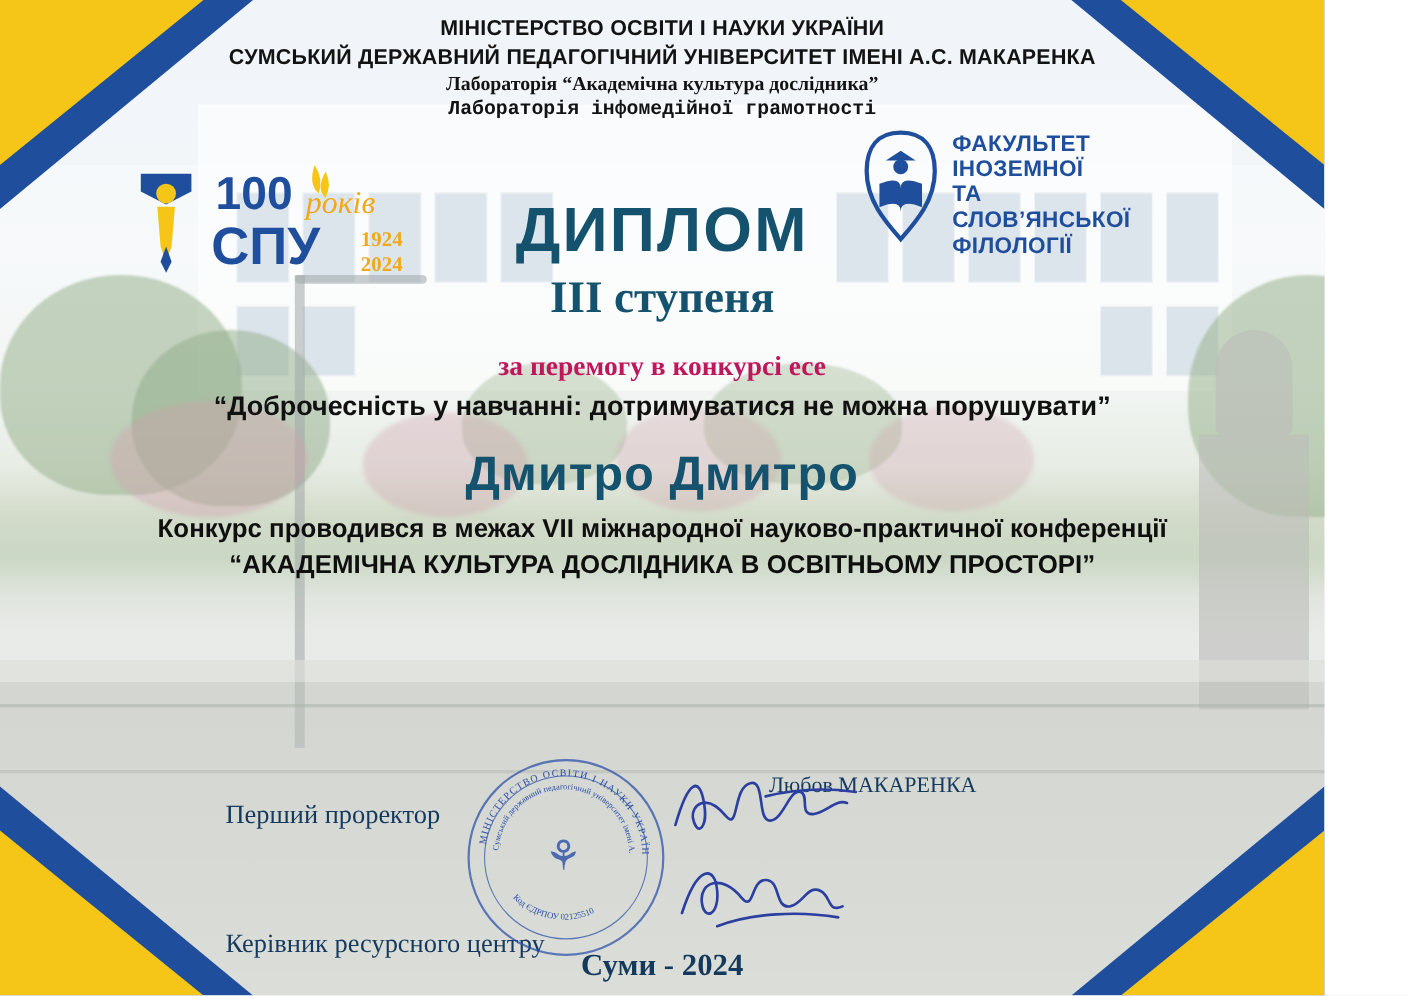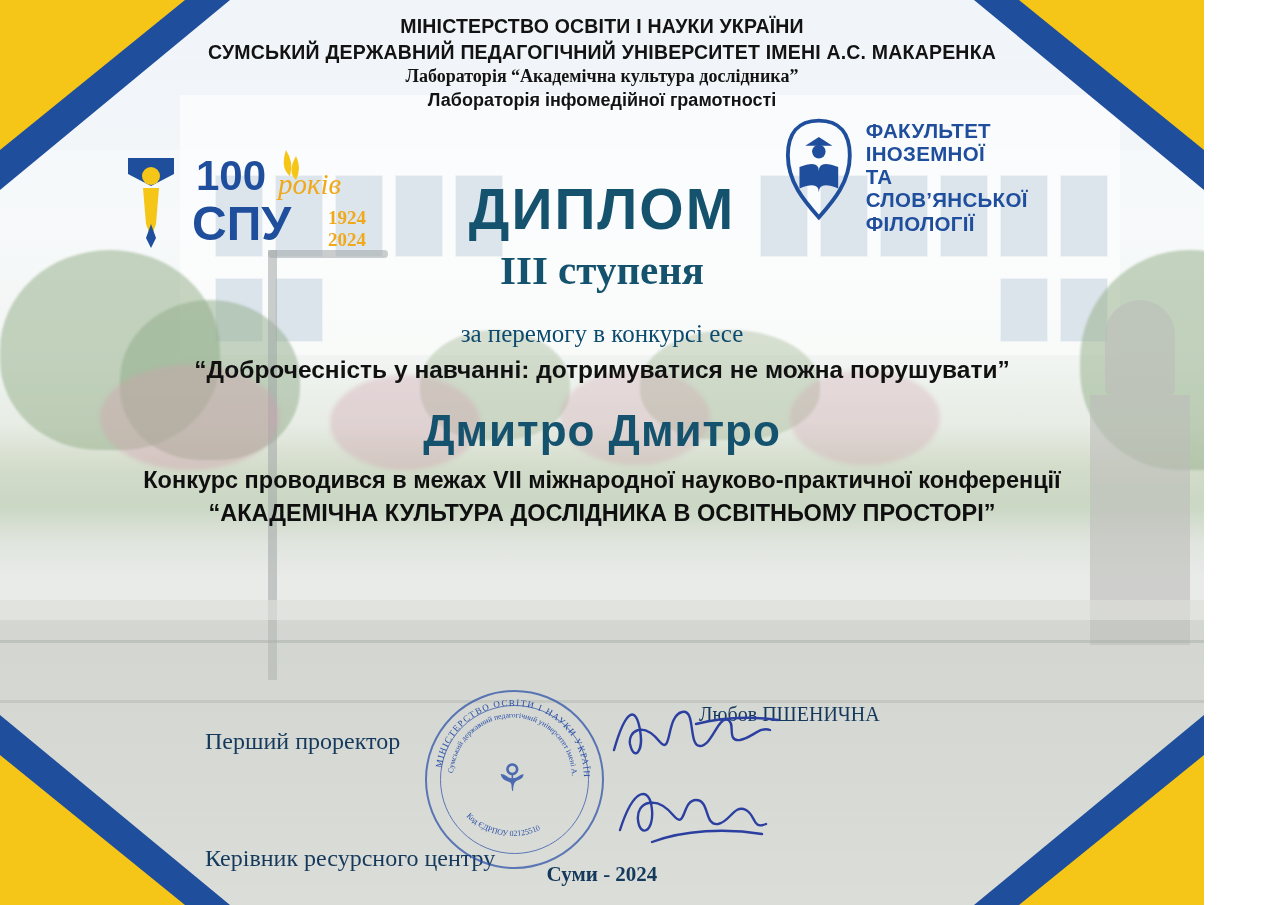--- a/index.html
+++ b/index.html
@@ -57,44 +57,44 @@
 
   
   .header{
     position:absolute;top:14px;left:0;right:0;text-align:center;color:#131313;
     z-index:8;
   }
   .header div{font-weight:bold;line-height:1.32;}
   .h1{font-size:19.5px;letter-spacing:.2px;}
   .h2{font-size:19.5px;letter-spacing:.2px;}
   .h3{font-size:18px;font-family:"Liberation Serif", serif;}
-  .h4{font-size:18px;font-family:Liberation Sans, sans-serif;}
+  .h4{font-size:18px;font-family:Liberation Mono, monospace;}
 
   
   .logo-left{position:absolute;left:110px;top:140px;width:300px;height:115px;z-index:9;}
   .logo-right{position:absolute;right:150px;top:115px;width:270px;height:115px;z-index:9;display:flex;align-items:flex-start;gap:12px;}
   .fac-text{font-weight:bold;color:#1f4e9c;font-size:20.5px;line-height:1.13;letter-spacing:.3px;padding-top:4px;}
 
   
   .center{position:absolute;left:0;right:0;top:180px;text-align:center;z-index:9;color:#123a5c;}
   .t-diplom{font-size:57px;font-weight:bold;letter-spacing:2px;color:#14526e;line-height:1.05;}
   .t-degree{font-size:41px;font-weight:bold;color:#14526e;margin-top:6px;font-family:"Liberation Serif", serif;}
-  .t-for{font-size:25px;font-weight:normal;color:#0c4a6e;margin-top:26px;font-family:"Liberation Serif", serif;text-align:center;}
+  .t-for{font-size:25px;font-weight:bold;color:#be185d;margin-top:26px;font-family:"Liberation Serif", serif;text-align:center;}
   .t-essay{font-size:24.5px;font-weight:bold;color:#111;margin-top:8px;}
   .t-name{font-size:44px;font-weight:bold;color:#14526e;margin-top:22px;letter-spacing:1px;}
   .t-conf{font-size:23.5px;font-weight:bold;color:#0f0f0f;margin-top:8px;line-height:1.42;}
 
   
   .sig{position:absolute;left:0;right:0;top:700px;z-index:9;color:#14395c;}
   .sig-row{display:flex;align-items:flex-start;justify-content:space-between;padding:0 205px;}
   .sig-left{font-family:"Liberation Serif", serif;font-size:24px;line-height:1.45;text-align:left;width:380px;margin-top:24px;}
   .sig-right{font-family:"Liberation Serif", serif;font-size:20px;line-height:1.45;text-align:left;width:300px;}
   .sig-row2{margin-top:58px;}
   .city{position:absolute;left:0;right:0;top:862px;text-align:center;font-family:"Liberation Serif", serif;
-    font-size:21px;font-weight:bold;color:#14395c;z-index:9;}
+    font-size:28px;font-weight:bold;color:#14395c;z-index:9;}
 
   
   .stamp{position:absolute;left:425px;top:690px;width:175px;height:175px;border-radius:50%;
     border:2.5px solid #2a4fa8;opacity:.72;z-index:10;}
   .stamp:after{content:"";position:absolute;left:13px;top:13px;right:13px;bottom:13px;border-radius:50%;border:1.5px solid #2a4fa8;}
   .stamp-txt{position:absolute;inset:0;border-radius:50%;z-index:11;}
   .stamp-txt svg{width:100%;height:100%;}
   .trident{position:absolute;left:50%;top:50%;transform:translate(-50%,-50%);font-size:38px;color:#2a4fa8;opacity:.8;}
 
   .autograph{position:absolute;left:600px;top:690px;width:210px;height:170px;z-index:11;}
@@ -208,21 +208,21 @@
     <div class="t-name">Дмитро Дмитро</div>
     <div class="t-conf">
       <div>Конкурс проводився в межах VII міжнародної науково-практичної конференції</div>
       <div>“АКАДЕМІЧНА КУЛЬТУРА ДОСЛІДНИКА В ОСВІТНЬОМУ ПРОСТОРІ”</div>
     </div>
   </div>
 
   <div class="sig">
     <div class="sig-row">
       <div class="sig-left">Перший проректор</div>
-      <div class="sig-right">Любов ПШЕНИЧНА</div>
+      <div class="sig-right">Любов МАКАРЕНКА</div>
     </div>
     <div class="sig-row sig-row2">
       <div class="sig-left">
         <div>Керівник ресурсного центру</div>
       </div>
     </div>
   </div>
 
   <div class="stamp"></div>
   <div class="stamp-txt" style="left:425px;top:690px;width:175px;height:175px;position:absolute;">

